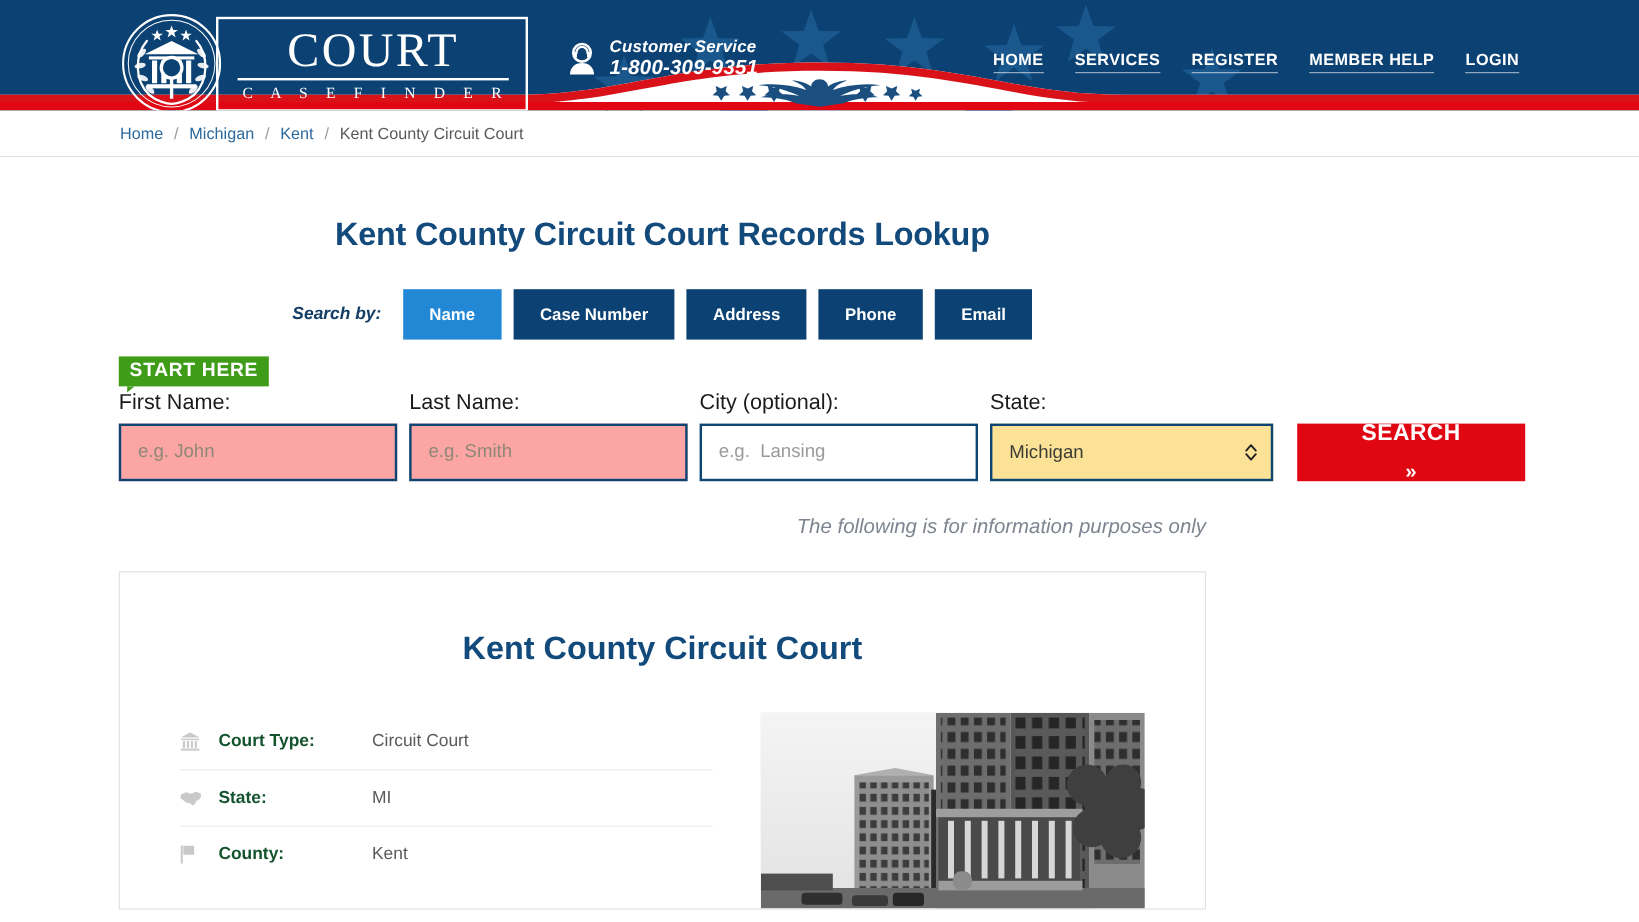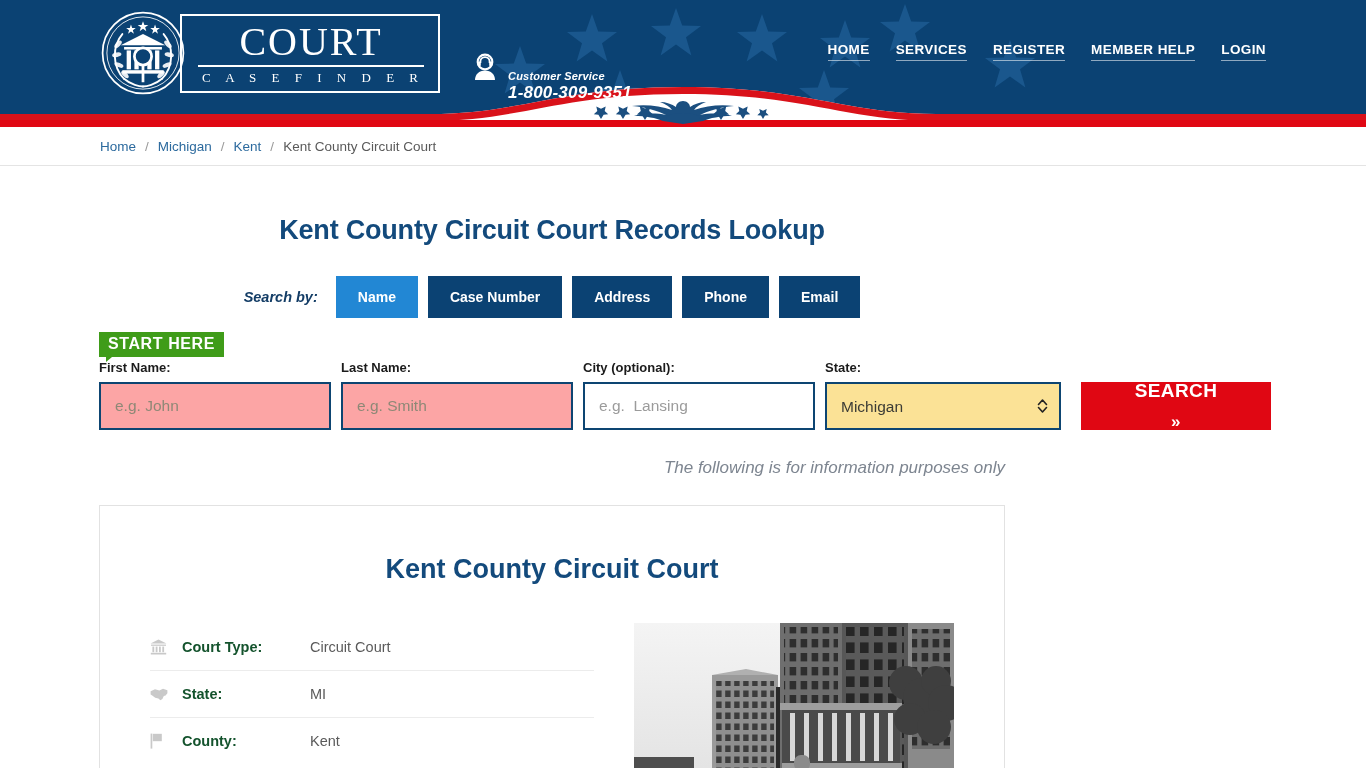--- a/index.html
+++ b/index.html
@@ -8,21 +8,21 @@
     width: 1366px; height: 768px;
     overflow: hidden;
     background: #ffffff;
     font-family: "Liberation Sans", sans-serif;
   }
 
   
   .header {
     position: relative;
     width: 1366px;
-    height: 127px;
+    height: 92px;
     background: #0b4273;
     overflow: hidden;
   }
   .header-stars { position: absolute; inset: 0; pointer-events: none; }
   .wave-wrap {
     position: absolute;
     left: 0; right: 0; bottom: 0;
     height: 46px;
     pointer-events: none;
   }
@@ -71,26 +71,25 @@
 
   .cs-block {
     display: flex;
     align-items: center;
     margin-top: 30px;
     margin-left: 32px;
   }
   .cs-icon { width: 26px; height: 30px; flex: 0 0 26px; margin-right: 10px; }
   .cs-label {
     color: #ffffff;
-    font-size: 11px;
+    font-size: 14px;
     font-style: italic;
     font-weight: bold;
     letter-spacing: .2px;
     line-height: 1.2;
-    margin-top: 40px;
   }
   .cs-phone {
     color: #ffffff;
     font-size: 17px;
     font-style: italic;
     font-weight: bold;
     letter-spacing: .2px;
     line-height: 1.2;
   }
 
@@ -193,22 +192,22 @@
   }
 
   .form-row {
     display: flex;
     align-items: flex-end;
     padding-top: 28px;
     gap: 10px;
   }
   .fld { display: flex; flex-direction: column; }
   .fld-label {
-    font-size: 13px;
-    font-weight: bold;
+    font-size: 18px;
+    font-weight: normal;
     color: #1b1b1b;
     margin-bottom: 7px;
   }
   .inp {
     height: 48px;
     border: 2px solid #0d4572;
     background: #fca5a5;
     font-size: 15.5px;
     color: #4a4a42;
     padding: 0 14px;

